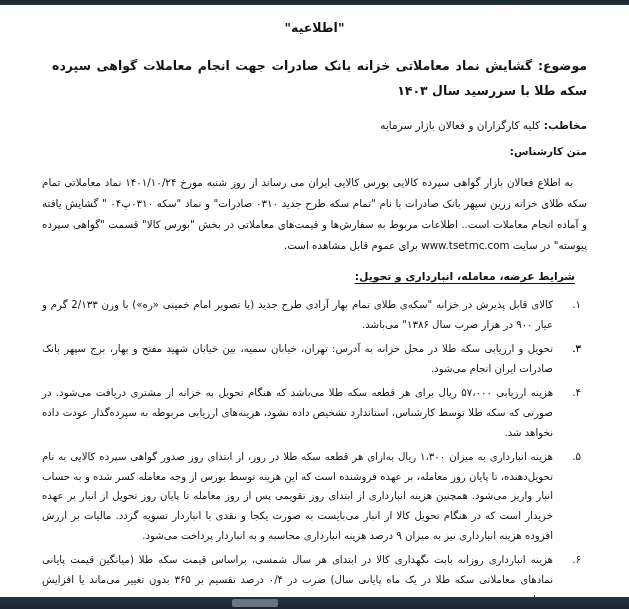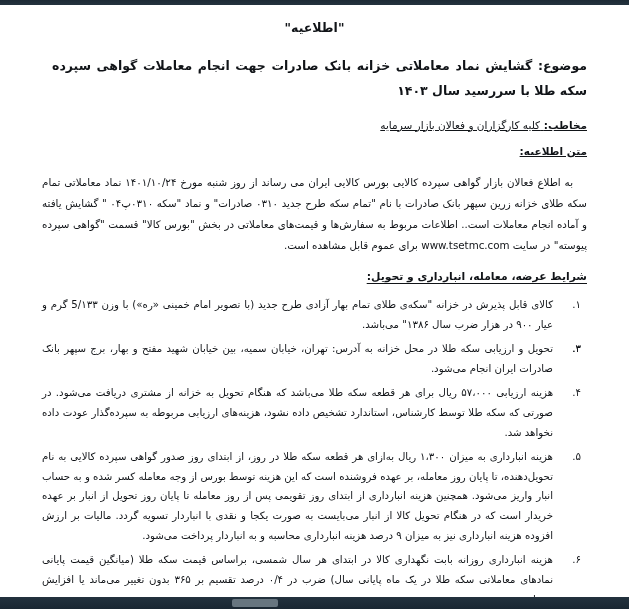--- a/index.html
+++ b/index.html
@@ -75,41 +75,40 @@
     text-align-last: right;
     margin: 0 0 14px 10px;
   }
 
   .meta-line {
     font-weight: bold;
     font-size: 10.5px;
     line-height: 1.6;
     margin: 0 0 10px 0;
     text-align: right;
-    text-decoration: underline;
   }
   .meta-line .meta-value {
     font-weight: normal;
   }
 
   .body-para {
     font-size: 10.3px;
     line-height: 2.05;
     margin: 12px 0 10px 0;
     text-indent: 14px;
     text-align: justify;
     text-align-last: right;
   }
 
   .rules-heading {
     font-weight: bold;
     font-size: 10.8px;
     text-decoration: underline;
     text-underline-offset: 3px;
-    margin: 14px 0 12px 0;
+    margin: 14px 12px 12px 0;
     text-align: right;
   }
 
   ol.rules {
     list-style: none;
     margin: 0;
     padding: 0;
   }
   ol.rules > li {
     position: relative;
@@ -138,30 +137,30 @@
 
   <div class="doc-title">"اطلاعیه"</div>
 
   <div class="subject-line">موضوع: گشایش نماد معاملاتی خزانه بانک صادرات جهت انجام معاملات گواهی سپرده سکه طلا با سررسید سال ۱۴۰۳</div>
 
   <div class="meta-line">
     <span>مخاطب:</span>
     <span class="meta-value">کلیه کارگزاران و فعالان بازار سرمایه</span>
   </div>
 
-  <div class="meta-line">متن اطلاعیه:</div>
+  <div class="meta-line">متن کارشناس:</div>
 
   <p class="body-para">به اطلاع فعالان بازار گواهی سپرده کالایی بورس کالایی ایران می رساند از روز شنبه مورخ ۱۴۰۱/۱۰/۲۴ نماد معاملاتی تمام سکه طلای خزانه زرین سپهر بانک صادرات با نام "تمام سکه طرح جدید ۰۳۱۰ صادرات"  و نماد "سکه ۰۳۱۰پ۰۴ " گشایش یافته و آماده انجام معاملات است.. اطلاعات مربوط به سفارش‌ها و قیمت‌های معاملاتی در بخش "بورس کالا" قسمت "گواهی سپرده پیوسته" در سایت www.tsetmc.com برای عموم قابل مشاهده است.</p>
 
   <div class="rules-heading">شرایط عرضه، معامله، انبارداری و تحویل:</div>
 
   <ol class="rules">
     <li>
       <span class="num">۱.</span>
-      <span>کالای قابل پذیرش در خزانه "سکه‌ی طلای تمام بهار آزادی طرح جدید (با تصویر امام خمینی «ره») با وزن 5/۱۳۳ گرم و عیار ۹۰۰ در هزار ضرب سال ۱۳۸۶"  می‌باشد.</span>
+      <span>کالای قابل پذیرش در خزانه "سکه‌ی طلای تمام بهار آزادی طرح جدید (با تصویر امام خمینی «ره») با وزن 2/۱۳۳ گرم و عیار ۹۰۰ در هزار ضرب سال ۱۳۸۶"  می‌باشد.</span>
     </li>
     <li>
       <span class="num">۲.</span>
     </li>
     <li>
       <span class="num">۳.</span>
       <span>تحویل و ارزیابی سکه طلا در محل خزانه به آدرس: تهران، خیابان سمیه، بین خیابان شهید مفتح و بهار، برج سپهر بانک صادرات ایران انجام می‌شود.</span>
     </li>
     <li>
       <span class="num">۴.</span>

